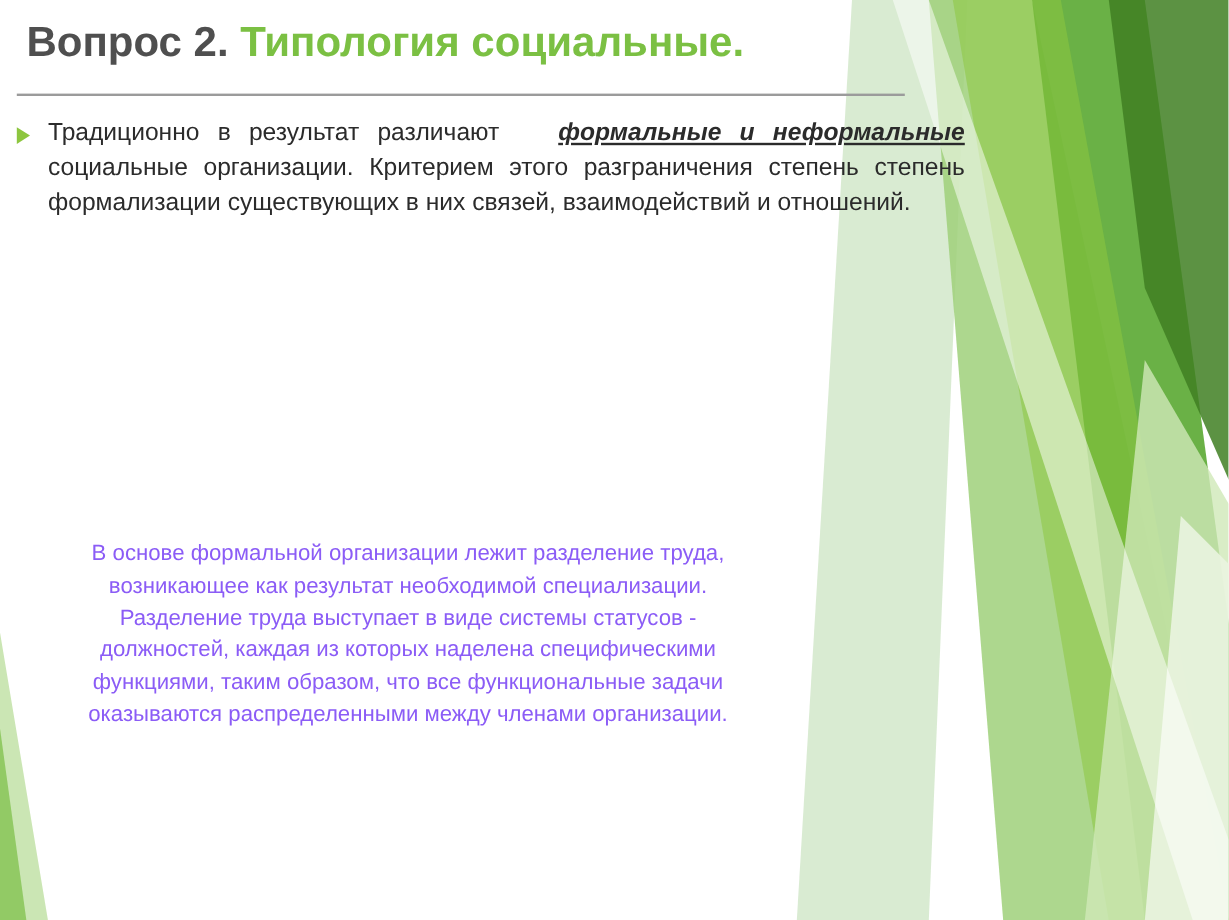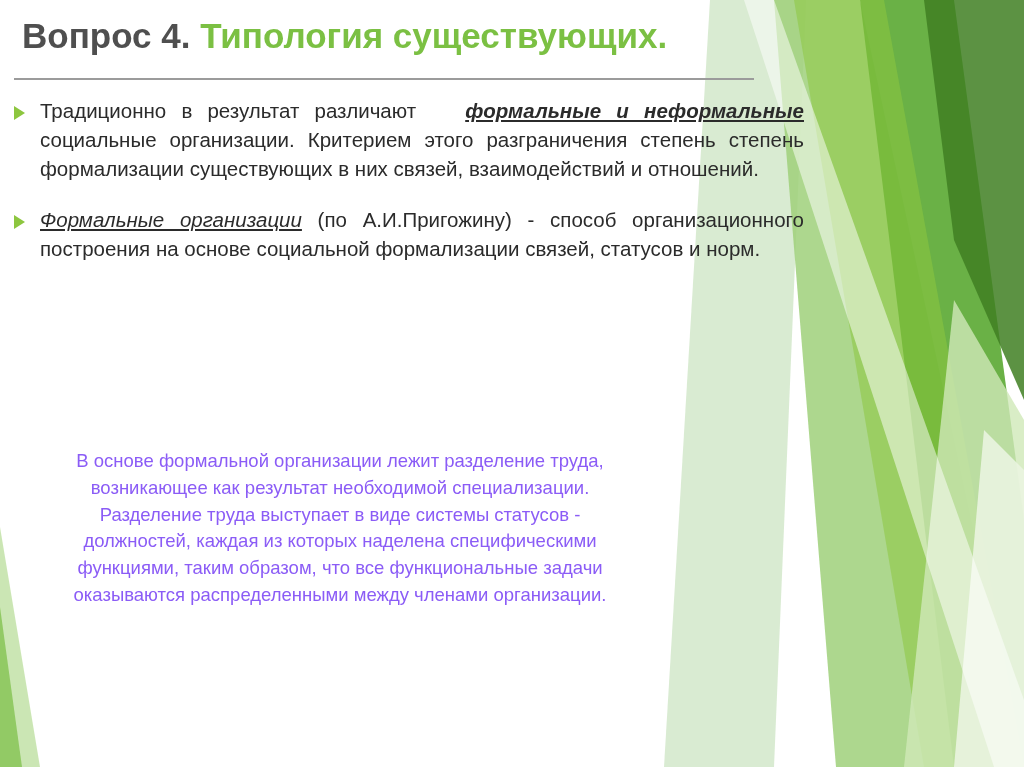--- a/index.html
+++ b/index.html
@@ -147,34 +147,30 @@
 
   <div class="deco-left">
     <svg width="120" height="360" viewBox="0 0 120 360" xmlns="http://www.w3.org/2000/svg">
       <polygon points="0,120 40,360 0,360" fill="#b9dd9b" opacity="0.75"></polygon>
       <polygon points="0,200 22,360 0,360" fill="#79bd43" opacity="0.7"></polygon>
     </svg>
   </div>
 
   <div class="title-wrap">
     <div class="title">
-      <span class="dark">Вопрос 4. </span><span>Типология существующих.</span>
+      <span class="dark">Вопрос 2. </span><span>Типология социальные.</span>
     </div>
   </div>
   <div class="title-rule"></div>
 
   <div class="body">
 
     <div class="bullet-row">
       <div class="bullet-marker"><span class="arrow"></span></div>
       <div class="bullet-text b1"><span>Традиционно в результат различают </span><span class="u-i">формальные и неформальные</span><span> социальные организации. Критерием этого разграничения степень степень формализации существующих в них связей, взаимодействий и отношений.</span></div>
     </div>
 
-    <div class="bullet-row" style="margin-top:22px;">
-      <div class="bullet-marker"><span class="arrow"></span></div>
-      <div class="bullet-text b2"><span class="u-i-plain">Формальные организации</span><span> (по А.И.Пригожину) - способ организационного построения на основе социальной формализации связей, статусов и норм.</span></div>
-    </div>
 
   </div>
 
   <div class="subpara">В основе формальной организации лежит разделение труда, возникающее как результат необходимой специализации. Разделение труда выступает в виде системы статусов - должностей, каждая из которых наделена специфическими функциями, таким образом, что все функциональные задачи оказываются распределенными между членами организации.</div>
 
 </div>
 
 </body></html>

